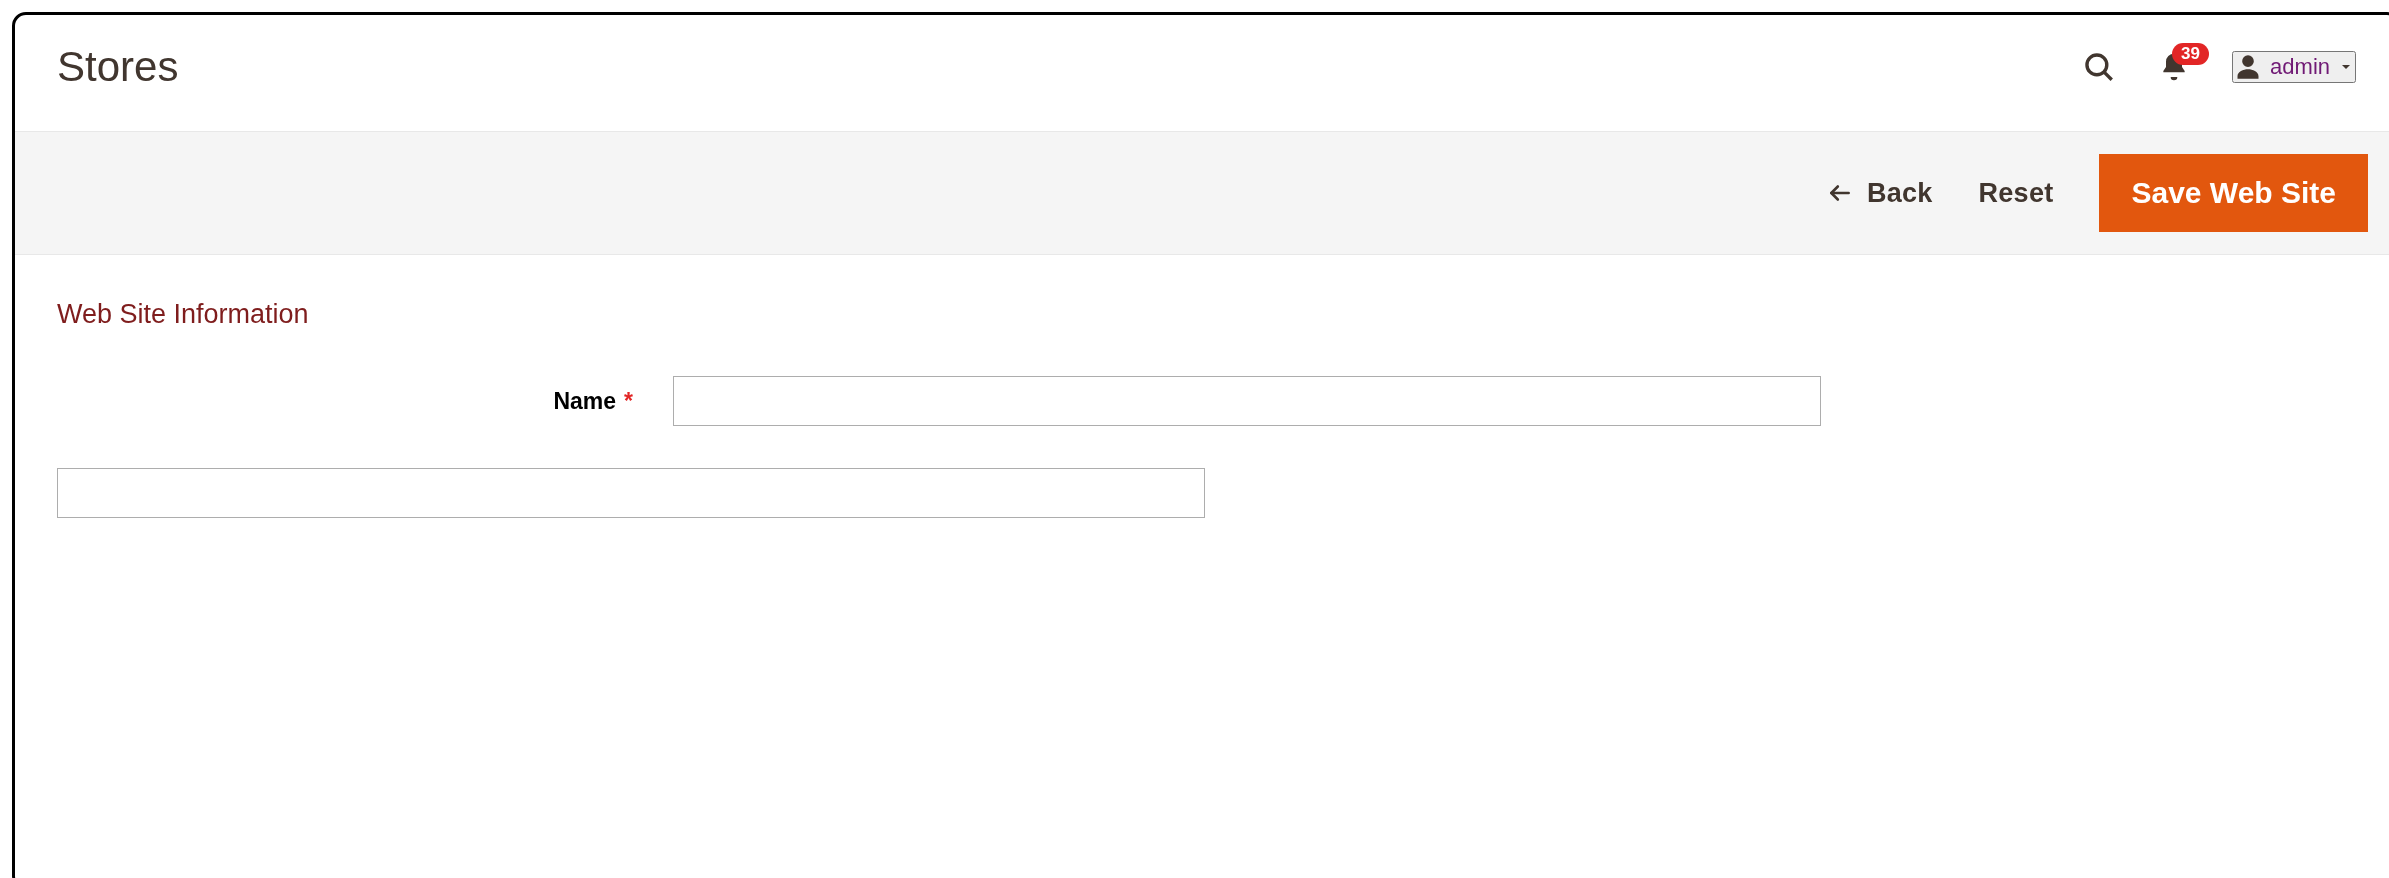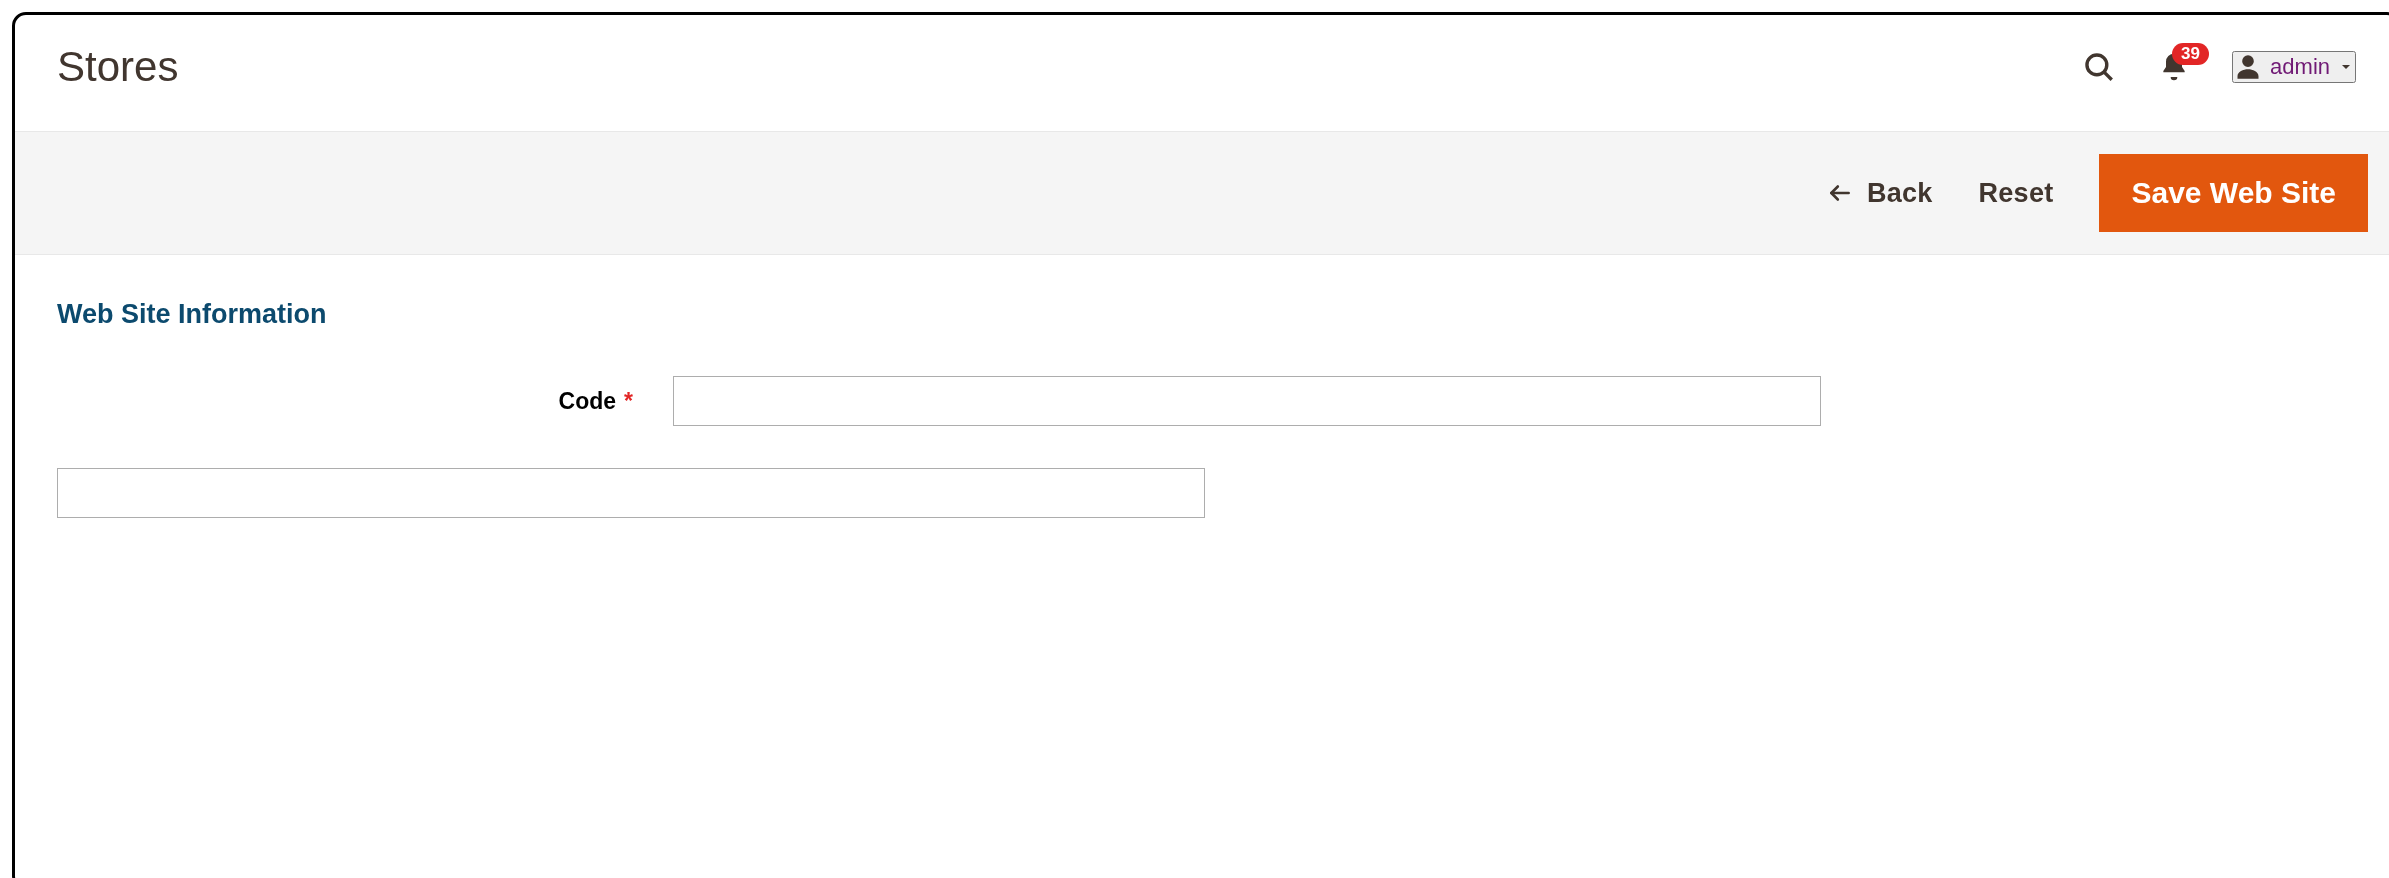--- a/index.html
+++ b/index.html
@@ -8,21 +8,21 @@
   .header { display: flex; align-items: center; justify-content: space-between; padding: 28px 42px 40px 42px; }
   .title { font-size: 42px; color: #41362f; font-weight: 400; }
   .header-right { display: flex; align-items: center; gap: 42px; }
   .icon-btn { background: none; border: none; cursor: pointer; color: #41362f; position: relative; display: inline-flex; align-items: center; }
   .badge { position: absolute; top: -8px; left: 14px; background: #e22626; color: #fff; font-size: 17px; border-radius: 16px; padding: 1px 9px; font-weight: 700; }
   .user { display: flex; align-items: center; gap: 8px; cursor: pointer; font-size: 22px; color: #701a75; }
   .action-bar { background: #f5f5f5; border-top: 1px solid #e8e8e8; border-bottom: 1px solid #e8e8e8; padding: 22px 30px 22px 46px; display: flex; justify-content: flex-end; align-items: center; gap: 46px; }
   .link-btn { background: none; border: none; font-size: 27px; color: #41362f; cursor: pointer; display: inline-flex; align-items: center; gap: 14px; font-weight: 600; letter-spacing: .01em; }
   .primary-btn { background: #e2570e; color: #fff; border: none; font-size: 30px; font-weight: 700; padding: 22px 32px; cursor: pointer; }
   .section { padding: 44px 42px; }
-  .section-title { font-size: 27px; color: #0c4a6e; font-weight: 700; margin-bottom: 46px; }
+  .section-title { font-size: 27px; color: #7f1d1d; font-weight: 400; margin-bottom: 46px; }
   .form-row { display: flex; align-items: center; margin-bottom: 42px; }
   .label-cell { width: 616px; text-align: right; padding-right: 40px; font-size: 23px; color: #000; font-weight: 600; }
   .req { color: #e22626; font-weight: 700; margin-left: 8px; }
   .input { width: 1148px; height: 50px; border: 1px solid #adadad; font-size: 21px; padding: 0 12px; background: #fff; }
   svg { display: block; }
 </style>
 </head>
 <body>
 
 <div class="page">
@@ -66,26 +66,26 @@
       <span>Reset</span>
     </button>
     <button class="primary-btn">
       <span>Save Web Site</span>
     </button>
   </div>
 
   <div class="section">
     <h2 class="section-title">Web Site Information</h2>
 
-
     <div class="form-row">
       <div class="label-cell">
-        <span>Code</span><span class="req">*</span>
+        <span>Name</span><span class="req">*</span>
       </div>
       <input class="input" type="text" value="" style="">
     </div>
+
 
     <div class="form-row">
       <input class="input" type="text" value="" style="">
     </div>
   </div>
 
 </div>
 
 </body></html>

